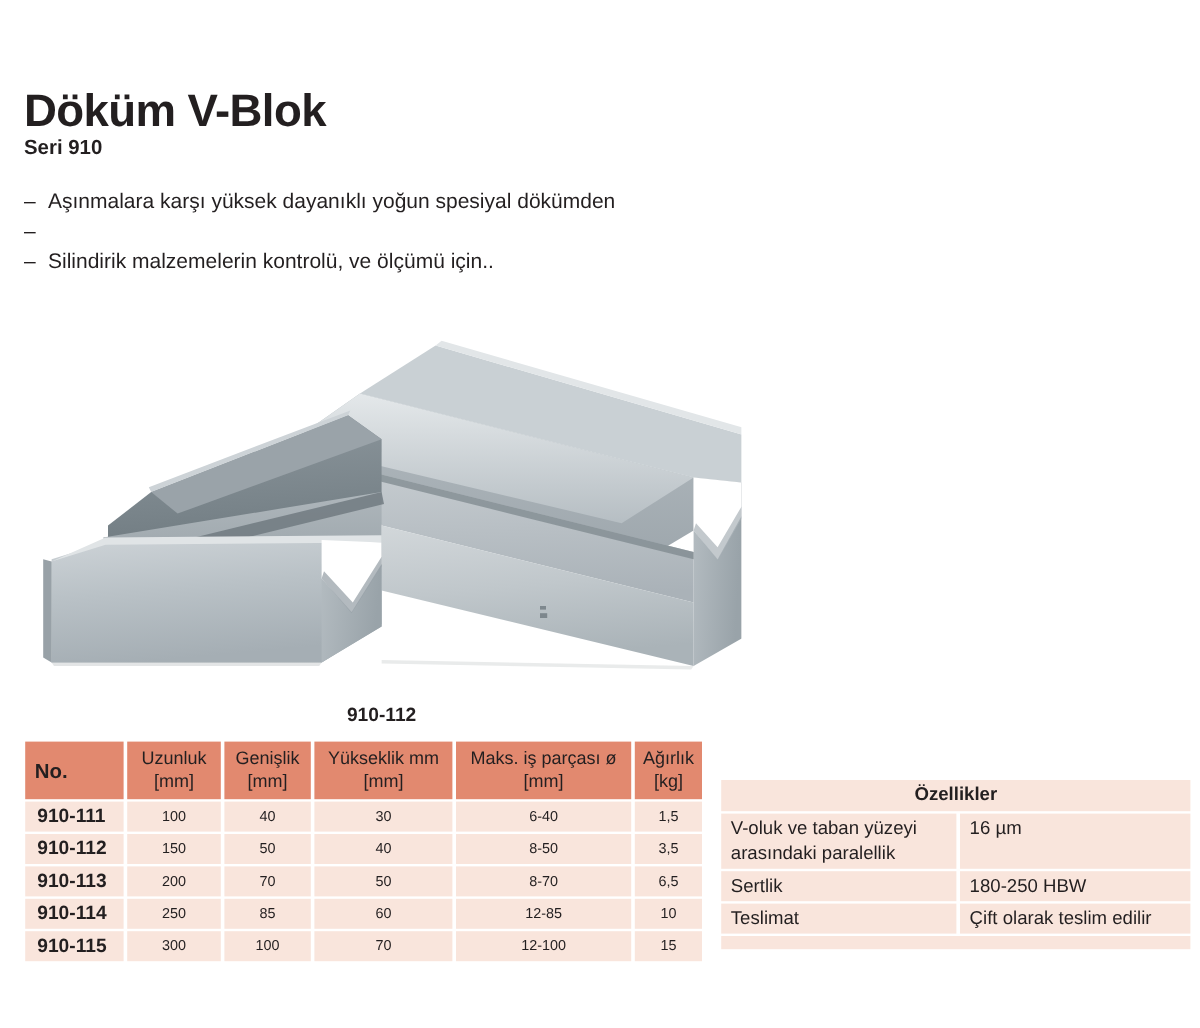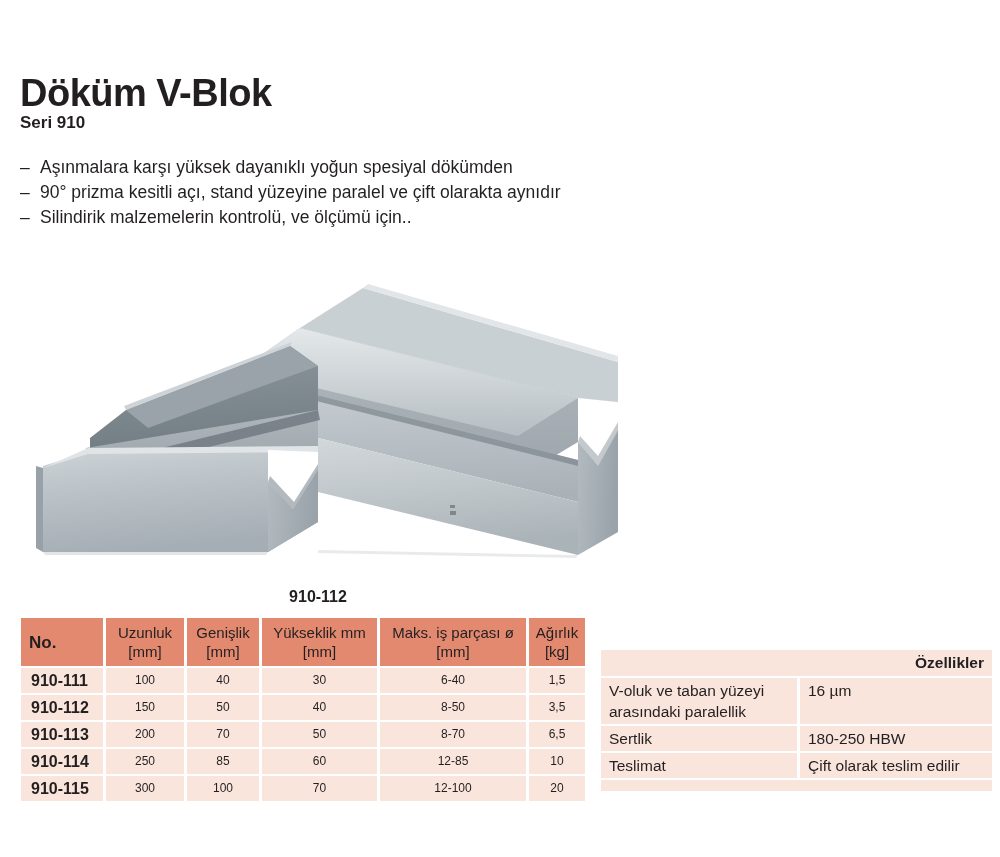--- a/index.html
+++ b/index.html
@@ -130,21 +130,21 @@
     border-spacing: 3px 2px;
     table-layout: fixed;
   }
   .props-title-cell {
     background: #f9e5dc;
     font-size: 16px;
     font-weight: bold;
     color: #231f20;
     padding: 6px 8px 5px 8px;
     height: 22px;
-    text-align: right;
+    text-align: center;
   }
   .props-table td {
     background: #f9e5dc;
     font-size: 15.5px;
     color: #231f20;
     padding: 2px 8px;
     vertical-align: top;
     line-height: 21px;
   }
   .props-label { text-align: left; }
@@ -161,21 +161,20 @@
 <div class="page-title">Döküm V-Blok</div>
 <div class="series-label">Seri 910</div>
 
 <div class="features-list">
   <div class="feature-row">
     <span class="feature-dash">–</span>
     <span>Aşınmalara karşı yüksek dayanıklı yoğun spesiyal dökümden</span>
   </div>
   <div class="feature-row">
     <span class="feature-dash">–</span>
-    <span>90° prizma kesitli açı, stand yüzeyine paralel ve çift olarakta aynıdır</span>
   </div>
   <div class="feature-row">
     <span class="feature-dash">–</span>
     <span>Silindirik malzemelerin kontrolü, ve ölçümü için..</span>
   </div>
 </div>
 
 <div class="photo-area">
   <svg width="600" height="300" viewBox="0 0 600 300">
     <defs>
@@ -335,21 +334,21 @@
       <td>60</td>
       <td>12-85</td>
       <td>10</td>
     </tr>
     <tr>
       <td class="cell-no">910-115</td>
       <td>300</td>
       <td>100</td>
       <td>70</td>
       <td>12-100</td>
-      <td>20</td>
+      <td>15</td>
     </tr>
   </tbody>
 </table>
 
 <table class="props-table">
   <colgroup>
     <col style="width:196px">
     <col style="width:192px">
   </colgroup>
   <tbody>

